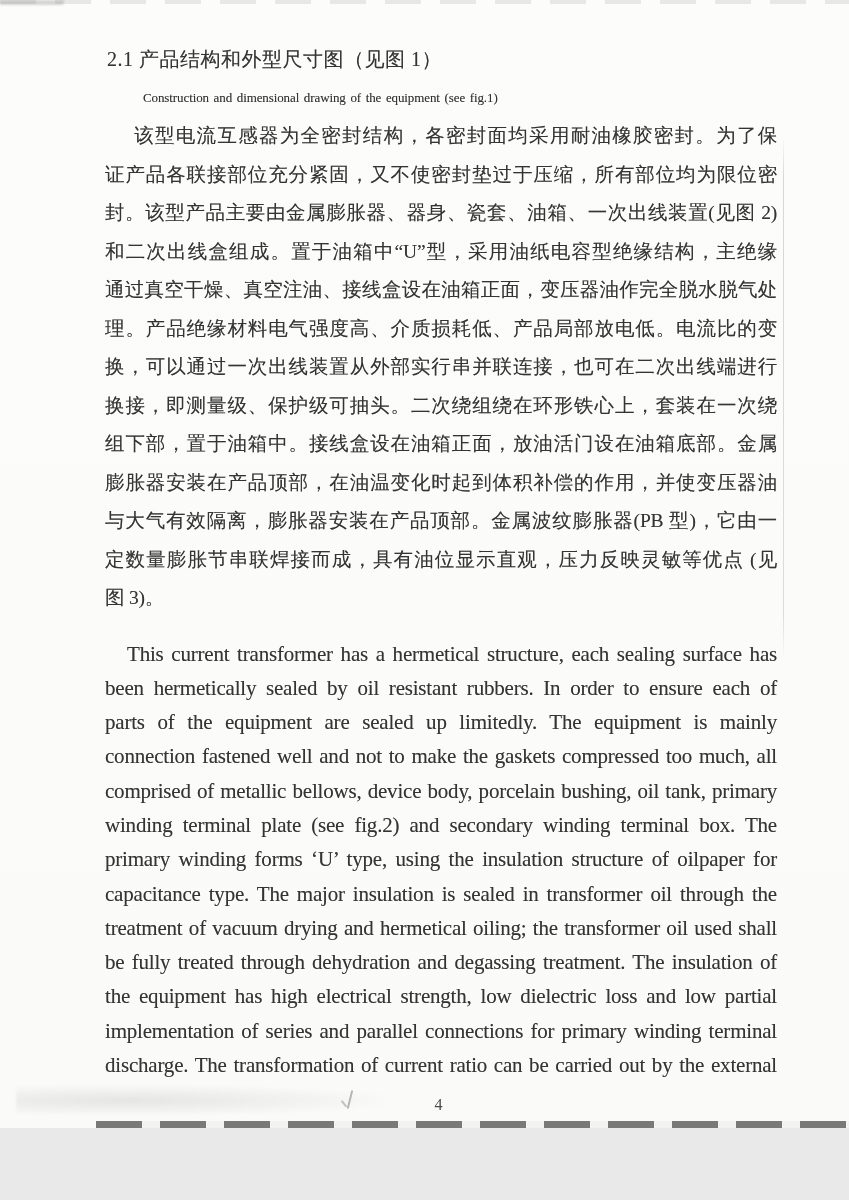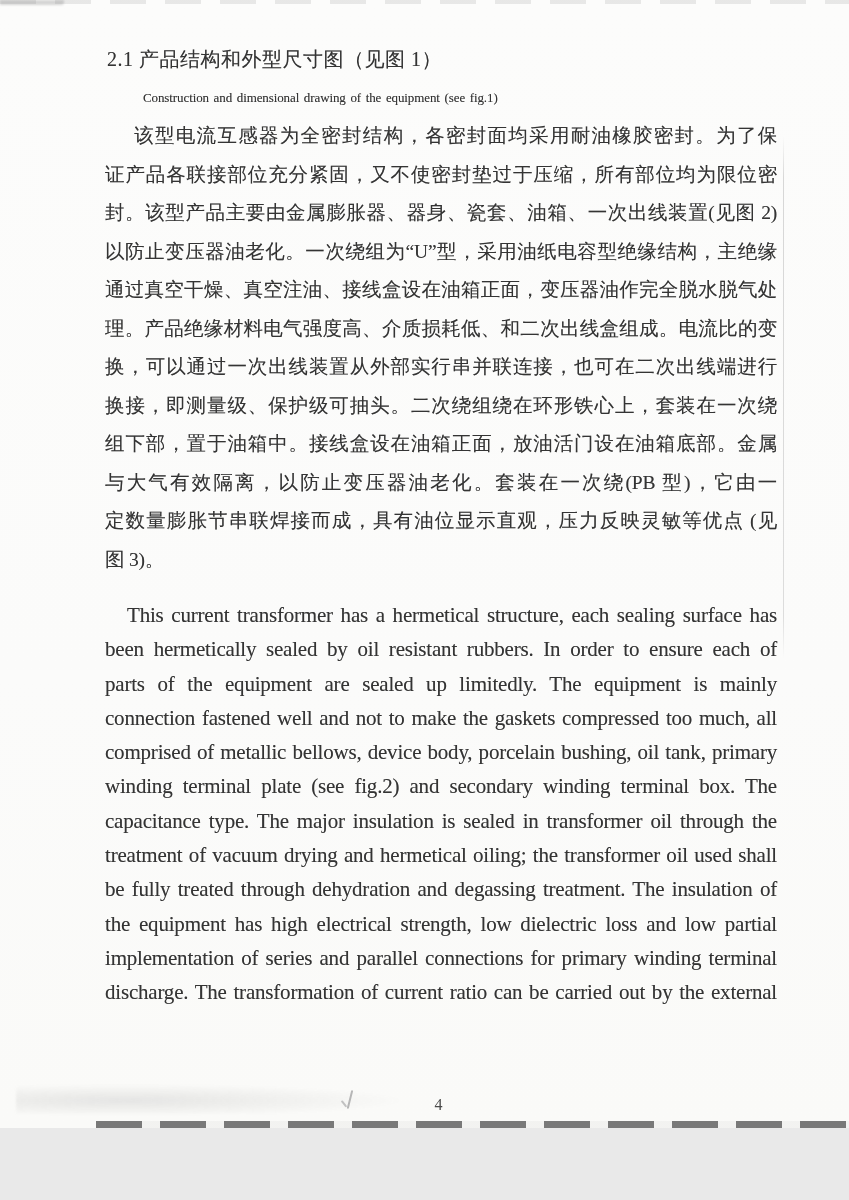--- a/index.html
+++ b/index.html
@@ -108,38 +108,40 @@
   <div class="top-left-smudge"></div>
 
   <main class="content">
     <h2 class="zh-heading">2.1 产品结构和外型尺寸图（见图 1）</h2>
     <h3 class="en-heading">Construction and dimensional drawing of the equipment (see fig.1)</h3>
 
     <div class="para zh">
         <div class="line">该型电流互感器为全密封结构，各密封面均采用耐油橡胶密封。为了保</div>
         <div class="line">证产品各联接部位充分紧固，又不使密封垫过于压缩，所有部位均为限位密</div>
         <div class="line">封。该型产品主要由金属膨胀器、器身、瓷套、油箱、一次出线装置(见图 2)</div>
-        <div class="line">以防止变压器油老化。一次绕组为“U”型，采用油纸电容型绝缘结构，主绝缘</div>
+        <div class="line">和二次出线盒组成。置于油箱中“U”型，采用油纸电容型绝缘结构，主绝缘</div>
         <div class="line">通过真空干燥、真空注油、接线盒设在油箱正面，变压器油作完全脱水脱气处</div>
-        <div class="line">理。产品绝缘材料电气强度高、介质损耗低、和二次出线盒组成。电流比的变</div>
+        <div class="line">理。产品绝缘材料电气强度高、介质损耗低、产品局部放电低。电流比的变</div>
         <div class="line">换，可以通过一次出线装置从外部实行串并联连接，也可在二次出线端进行</div>
         <div class="line">换接，即测量级、保护级可抽头。二次绕组绕在环形铁心上，套装在一次绕</div>
         <div class="line">组下部，置于油箱中。接线盒设在油箱正面，放油活门设在油箱底部。金属</div>
-        <div class="line">与大气有效隔离，以防止变压器油老化。套装在一次绕(PB 型)，它由一</div>
+        <div class="line">膨胀器安装在产品顶部，在油温变化时起到体积补偿的作用，并使变压器油</div>
+        <div class="line">与大气有效隔离，膨胀器安装在产品顶部。金属波纹膨胀器(PB 型)，它由一</div>
         <div class="line">定数量膨胀节串联焊接而成，具有油位显示直观，压力反映灵敏等优点 (见</div>
         <div class="line last">图 3)。</div>
       </div>
 
     <div class="para en justify-all">
         <div class="line">This current transformer has a hermetical structure, each sealing surface has</div>
         <div class="line">been hermetically sealed by oil resistant rubbers. In order to ensure each of</div>
         <div class="line">parts of the equipment are sealed up limitedly. The equipment is mainly</div>
         <div class="line">connection fastened well and not to make the gaskets compressed too much, all</div>
         <div class="line">comprised of metallic bellows, device body, porcelain bushing, oil tank, primary</div>
         <div class="line">winding terminal plate (see fig.2) and secondary winding terminal box. The</div>
+        <div class="line">primary winding forms ‘U’ type, using the insulation structure of oilpaper for</div>
         <div class="line">capacitance type. The major insulation is sealed in transformer oil through the</div>
         <div class="line">treatment of vacuum drying and hermetical oiling; the transformer oil used shall</div>
         <div class="line">be fully treated through dehydration and degassing treatment. The insulation of</div>
         <div class="line">the equipment has high electrical strength, low dielectric loss and low partial</div>
         <div class="line last">implementation of series and parallel connections for primary winding terminal</div>
         <div class="line">discharge. The transformation of current ratio can be carried out by the external</div>
       </div>
   </main>
 
   <div class="pen-mark">

